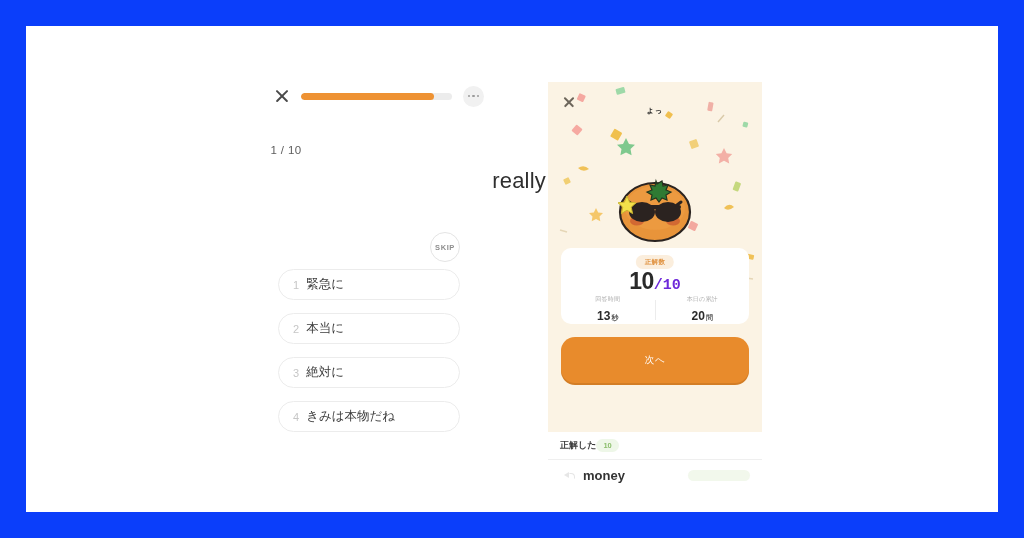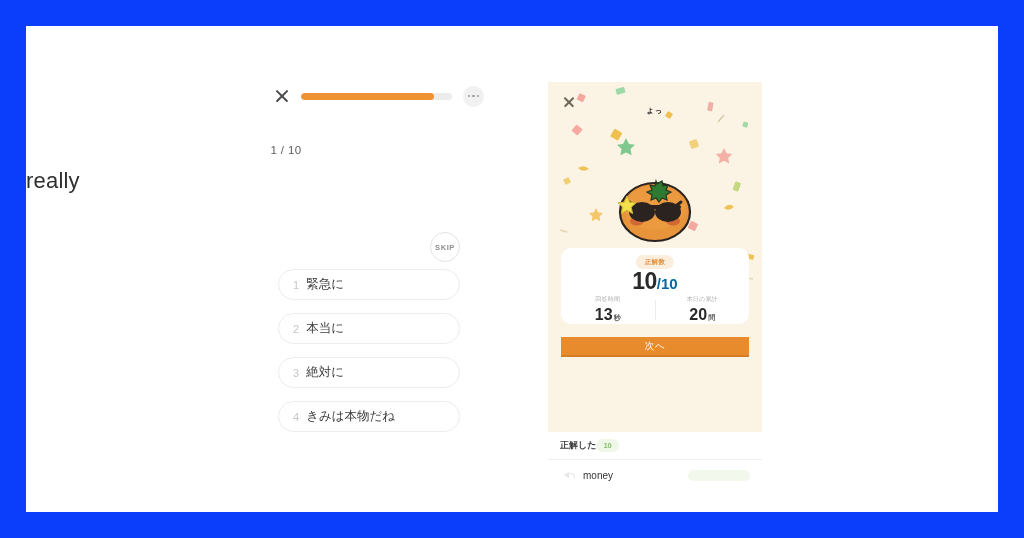--- a/index.html
+++ b/index.html
@@ -54,21 +54,21 @@
     justify-content: center; gap: 2px; cursor: pointer;
   }
   .more-btn i { width: 2.4px; height: 2.4px; border-radius: 50%; background: #9a9a9a; display: block; }
 
   .counter {
     position: absolute; left: 0; top: 118px; width: 520px;
     text-align: center; font-size: 11.5px; color: #5d5d5d; letter-spacing: .4px;
   }
   .prompt-word {
     position: absolute; left: 0; top: 142px; width: 520px;
-    text-align: left; font-size: 22px; color: #2f2f2f; letter-spacing: .2px;
+    text-align: right; font-size: 22px; color: #2f2f2f; letter-spacing: .2px;
   }
 
   .skip-btn {
     position: absolute; left: 404px; top: 206px;
     width: 30px; height: 30px; border-radius: 50%;
     border: 1.2px solid #e4e4e4; background: #fff;
     display: flex; align-items: center; justify-content: center;
     font-size: 7.5px; font-weight: bold; color: #8d8d8d;
     letter-spacing: .6px; cursor: pointer;
   }
@@ -135,36 +135,36 @@
   .stats-badge {
     position: absolute; left: 50%; top: 7px; transform: translateX(-50%);
     background: #fbeedd; color: #e09240; font-size: 6.5px; font-weight: bold;
     border-radius: 8px; padding: 2.5px 9px; letter-spacing: .3px; white-space: nowrap;
   }
   .score-row {
     position: absolute; left: 0; top: 20px; width: 188px;
     text-align: center; color: #2a2a2a;
   }
   .score-main { font-size: 23px; font-weight: bold; letter-spacing: -.5px; }
-  .score-sub  { font-size: 15px; font-weight: bold; color: #0369a1; }
+  .score-sub  { font-size: 15px; font-weight: bold; color: #6d28d9; font-family: Liberation Mono, monospace; }
 
   .stats-split {
     position: absolute; left: 0; top: 47px; width: 188px; height: 29px;
     display: flex; align-items: center;
   }
   .stat-cell { flex: 1 1 0; text-align: center; }
   .stat-label { font-size: 6px; color: #adadad; margin-bottom: 2px; letter-spacing: .2px; }
-  .stat-value { font-size: 16px; font-weight: bold; color: #2a2a2a; text-align: right; }
+  .stat-value { font-size: 12px; font-weight: bold; color: #2a2a2a; text-align: right; }
   .stat-unit { font-size: 7px; font-weight: bold; color: #555; margin-left: 1px; }
   .stat-divider { width: 1px; height: 20px; background: #ececec; }
 
   .next-btn {
     position: absolute; left: 13px; top: 255px;
-    width: 188px; height: 18px; background: #e88b2c;
-    border-radius: 0; border: none;
+    width: 188px; height: 46px; background: #e88b2c;
+    border-radius: 14px; border: none;
     color: #fff; font-size: 9.5px; letter-spacing: .6px;
     display: flex; align-items: center; justify-content: center;
     z-index: 4; cursor: pointer;
     box-shadow: 0 2px 0 #d37d25;
   }
 
   .list-section { position: relative; width: 214px; background: #fff; }
   .section-head {
     height: 28px; display: flex; align-items: center; 
     padding: 0 12px; border-bottom: 1px solid #efefef;
@@ -180,21 +180,21 @@
     content: ""; position: absolute; left: 0; top: 2px;
     border-left: 4px solid transparent; border-right: 5px solid #777;
     border-top: 3px solid transparent; border-bottom: 3px solid transparent;
   }
   .audio-icon:after {
     content: ""; position: absolute; left: 9px; top: 2.5px;
     width: 4px; height: 4px; border: 1.2px solid #777;
     border-left-color: transparent; border-bottom-color: transparent;
     border-radius: 0 4px 0 0;
   }
-  .row-word { font-size: 10px; font-weight: normal; color: #333; flex: 1 1 auto; }
+  .row-word { font-size: 13px; font-weight: bold; color: #333; flex: 1 1 auto; }
   .row-pill {
     width: 62px; height: 11px; background: #f2f8ec; border-radius: 6px;
   }
 </style>
 </head>
 <body>
 
 <div class="frame">
   <div class="page">
 

